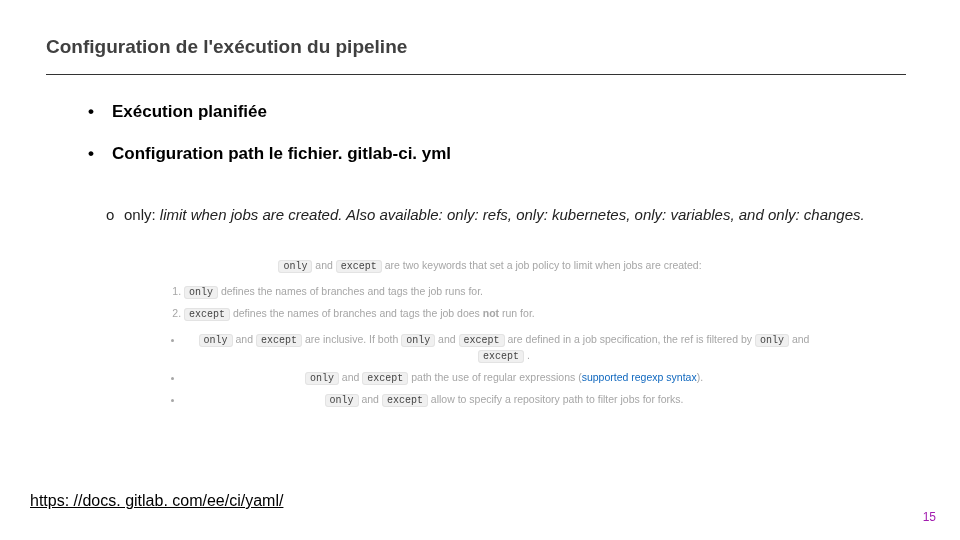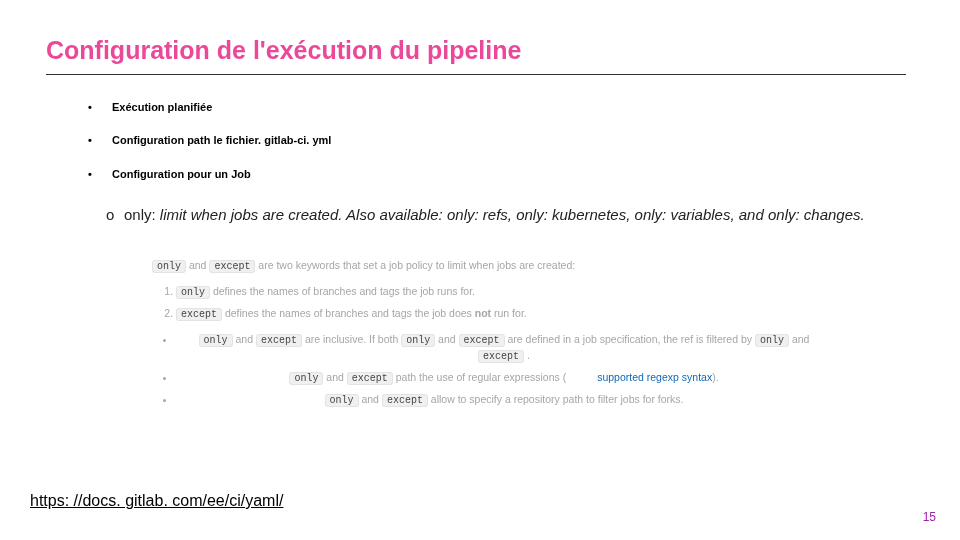--- a/index.html
+++ b/index.html
@@ -9,37 +9,37 @@
     height: 540px;
     background: #fff;
     font-family: Arial, Helvetica, sans-serif;
     color: #000;
     position: relative;
   }
   .title {
     position: absolute;
     top: 36px;
     left: 46px;
-    font-size: 25px;
+    font-size: 19px;
     font-weight: bold;
-    color: #ec4899;
+    color: #404040;
   }
   .title-underline {
     position: absolute;
     top: 74px;
     left: 46px;
     width: 860px;
     height: 1px;
     background: #333;
   }
   .main-bullets {
     position: absolute;
     top: 100px;
     left: 88px;
-    font-size: 11px;
+    font-size: 17px;
     font-weight: bold;
     line-height: 1.4;
   }
   .main-bullets .row {
     margin-bottom: 18px;
   }
   .main-bullets .dot {
     display: inline-block;
     width: 24px;
   }
@@ -58,35 +58,35 @@
   .box {
     position: absolute;
     top: 252px;
     left: 140px;
     width: 700px;
     font-size: 10.5px;
     font-family: "Segoe UI", Arial, sans-serif;
     color: #333;
     line-height: 1.5;
   }
-  .box p { margin: 6px 12px; }
+  .box p { margin: 6px 0; text-align: center; }
   .box ol { margin: 10px 0; padding-left: 28px; }
   .box ul { margin: 8px 0; padding-left: 28px; list-style: disc; text-align: center;}
-  .box li { margin: 6px 8px; }
+  .box li { margin: 6px 16px; }
   code.kw {
     font-family: "Consolas","Courier New",monospace;
     background: #f0f0f0;
     color: #444;
     padding: 0px 4px;
     border: 1px solid #e3e3e3;
     border-radius: 3px;
     font-size: 10px;
   }
   .grey { color: #a6a6a6; }
-  .link-blue { color: #1068bf; padding-left: 31px; }
+  .link-blue { color: #1068bf; }
   .footer-link {
     position: absolute;
     bottom: 30px;
     left: 30px;
     font-size: 16px;
     text-decoration: underline;
     color: #000;
   }
   .pagenum {
     position: absolute;
@@ -101,23 +101,20 @@
 
 <div class="title">Configuration de l'exécution du pipeline</div>
 <div class="title-underline"></div>
 
 <div class="main-bullets">
   <div class="row">
     <span class="dot">•</span><span>Exécution planifiée</span>
   </div>
   <div class="row">
     <span class="dot">•</span><span>Configuration path le fichier</span><span class="filename">. gitlab-ci. yml</span>
-  </div>
-  <div class="row">
-    <span class="dot">•</span><span>Configuration pour un Job</span>
   </div>
 </div>
 
 <div class="sub-bullets">
   <div class="row">
     <span class="o">o</span><span class="lead">only: </span><span class="desc">limit when jobs are created. Also available: only: refs, only: kubernetes, only: variables, and only: changes.</span>
   </div>
 </div>
 
 <div class="box grey">

